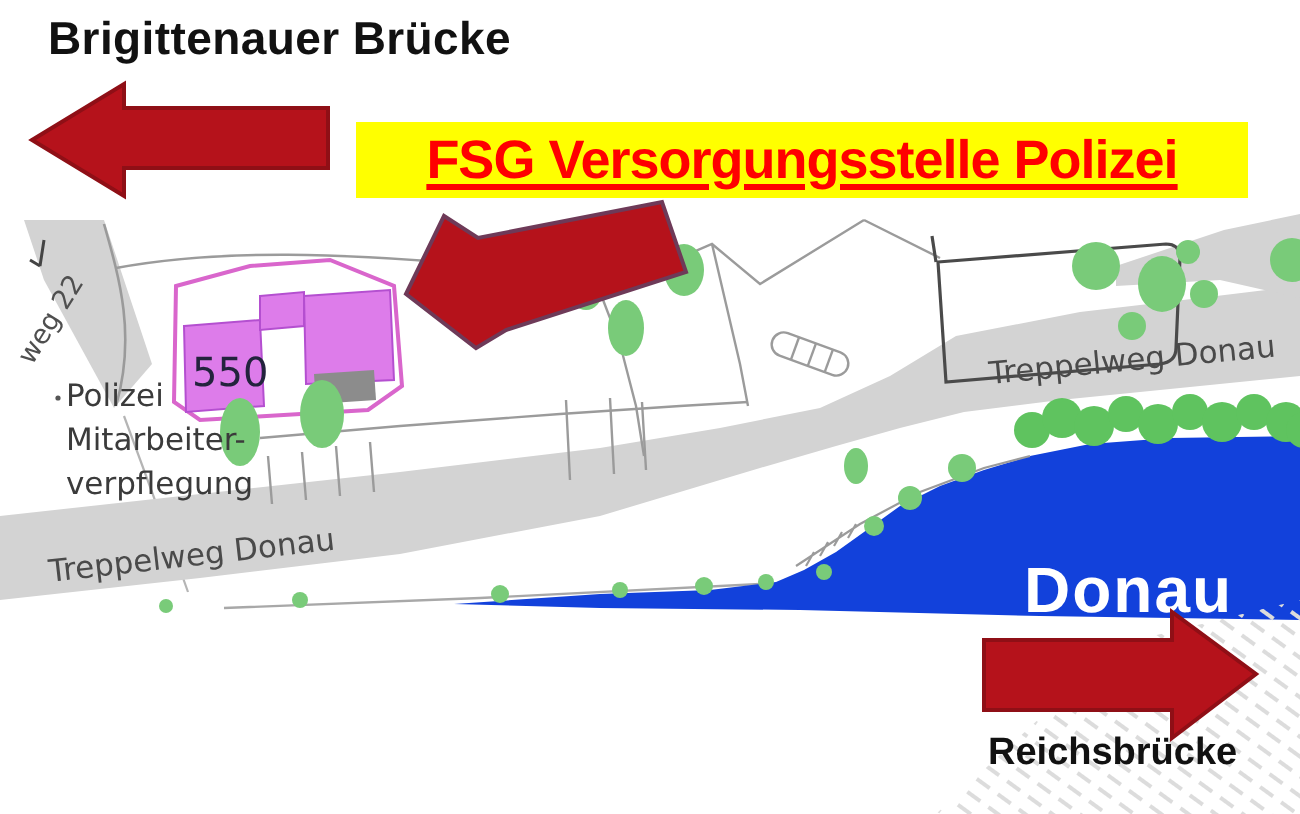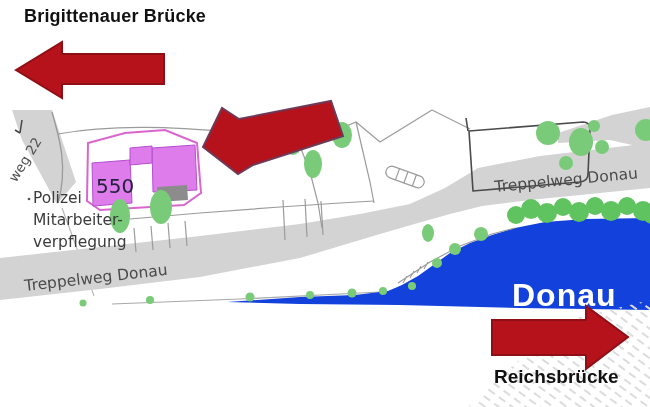--- a/index.html
+++ b/index.html
@@ -1,20 +1,20 @@
 <!DOCTYPE html>
 <html><head>
 <meta charset="utf-8">
 <style>
   html,body{margin:0;padding:0;background:#fff;}
   #stage{position:relative;width:650px;height:407px;overflow:hidden;background:#ffffff;
          font-family:"Liberation Sans",sans-serif;}
   #map-svg{position:absolute;left:0;top:0;z-index:1;}
   .ovl{position:absolute;z-index:5;}
-  #top-left-label{left:24px;top:6px;font-size:18px;font-weight:bold;color:#111;letter-spacing:.2px;}
+  #top-left-label{left:24px;top:6px;font-size:23px;font-weight:bold;color:#111;letter-spacing:.2px;}
   #banner{left:178px;top:61px;width:446px;height:38px;background:#FFFF00;
           display:flex;align-items:center;justify-content:center;}
   #banner-text{color:#FF0000;font-size:27px;font-weight:bold;letter-spacing:-0.5px;
                text-decoration:underline;text-decoration-thickness:3px;text-underline-offset:3px;
                white-space:nowrap;}
   #bottom-right-label{left:494px;top:366px;width:140px;text-align:left;
                       font-size:19px;font-weight:bold;color:#111;}
   .maplabel{font-family:"DejaVu Sans",sans-serif;}
 </style>
 </head>
@@ -126,16 +126,19 @@
 
   <g>
     <polygon points="16,70 62,42 62,54 164,54 164,84 62,84 62,98" fill="#B5121B" stroke="#8F0F16" stroke-width="2"></polygon>
     <polygon points="203,147 222,108 239,119 331,101 343,136 253,165 238,174" fill="#B5121B" stroke="#6E3A58" stroke-width="2"></polygon>
     <polygon points="492,320 586,320 586,306 628,337 586,369 586,355 492,355" fill="#B5121B" stroke="#8F0F16" stroke-width="2"></polygon>
   </g>
 </svg>
 
 <div class="ovl" id="top-left-label">Brigittenauer Brücke</div>
 
+<div class="ovl" id="banner">
+  <span id="banner-text">FSG Versorgungsstelle Polizei</span>
+</div>
 
 <div class="ovl" id="bottom-right-label">Reichsbrücke</div>
 
 </div>
 
 </body></html>

